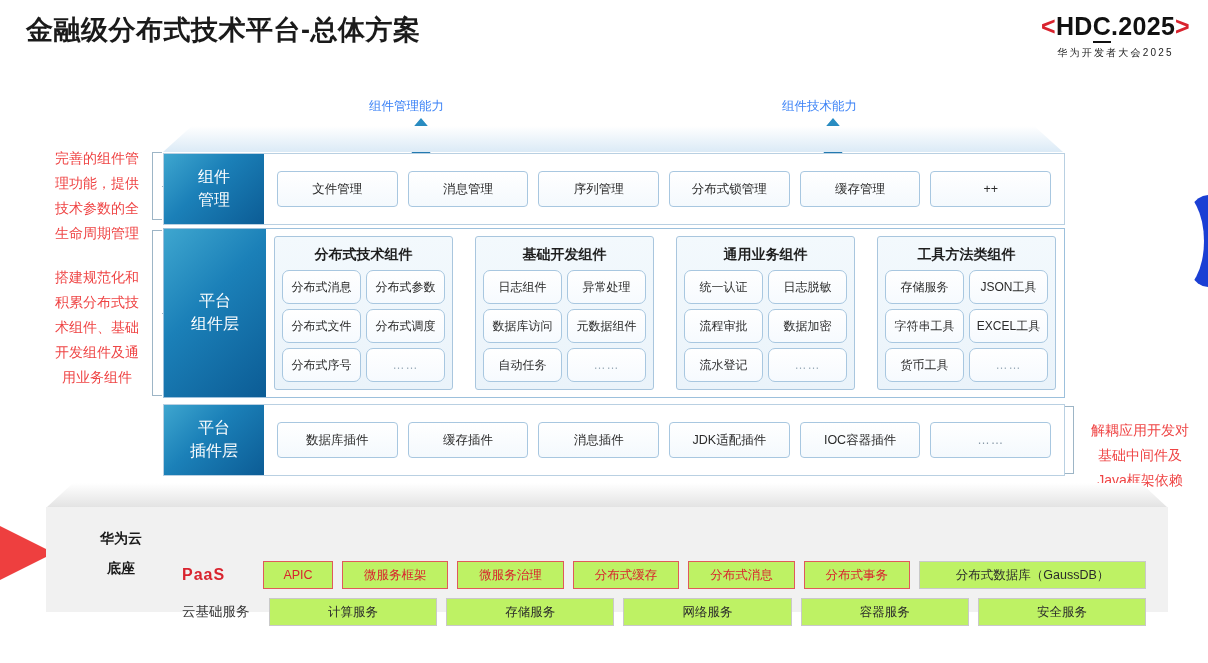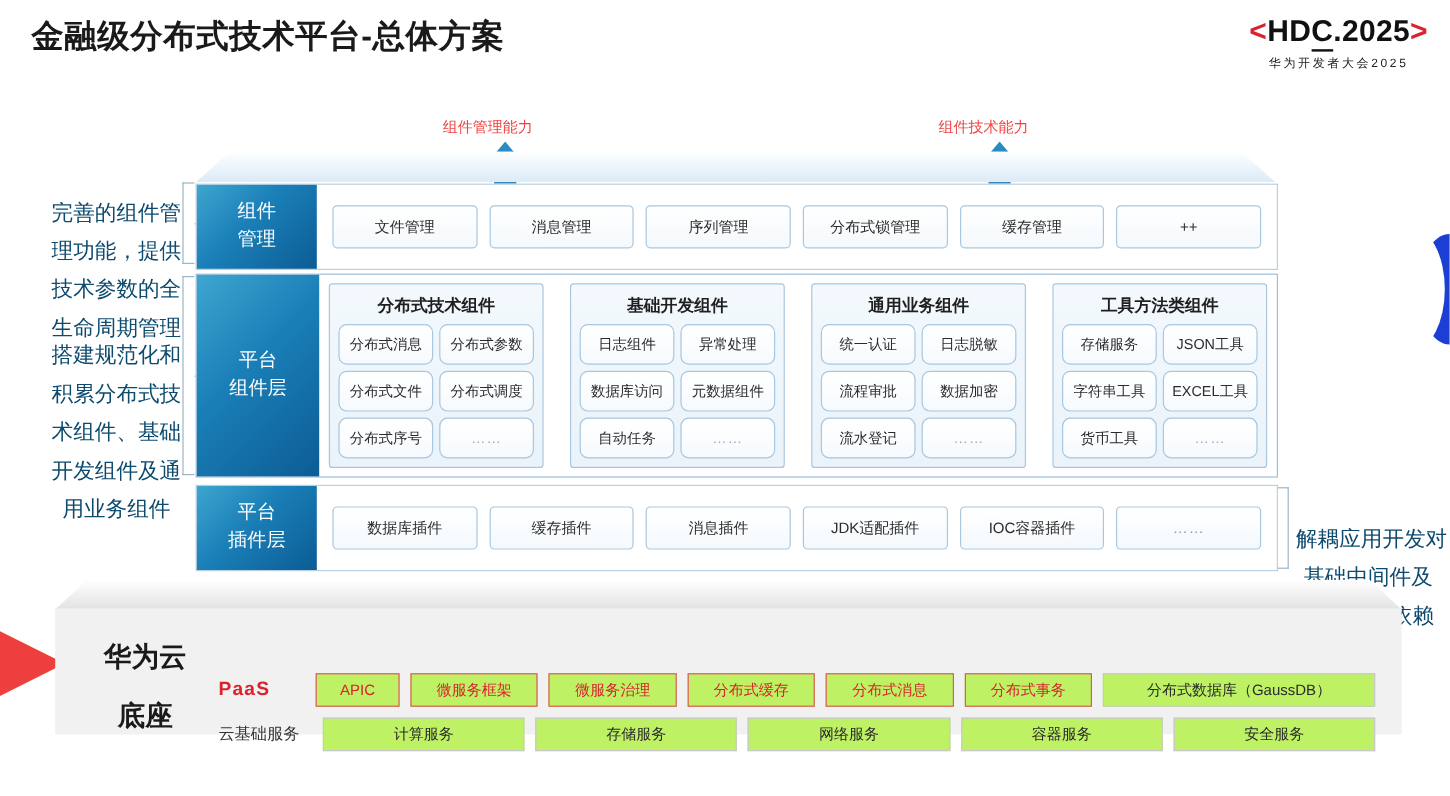--- a/index.html
+++ b/index.html
@@ -50,21 +50,21 @@
     background: #1b3fd4;
     border-radius: 50%;
   }
   .blue-lens::after{
     content:""; position:absolute; left:-30px; top:-4px;
     width:52px; height:100px; background:#ffffff; border-radius:50%;
   }
 
   
   .arrow-label {
-    position: absolute; font-size: 12.5px; color: #ef4444; white-space: nowrap;
+    position: absolute; font-size: 12.5px; color: #3b82f6; white-space: nowrap;
   }
   .up-arrow {
     position: absolute; width: 42px; height: 54px;
     background: linear-gradient(180deg, #2a8fc4 0%, #1f6ea4 100%);
     clip-path: polygon(50% 0%, 100% 46%, 72% 46%, 72% 100%, 28% 100%, 28% 46%, 0% 46%);
   }
 
   
   .top-plate {
     position: absolute; left: 163px; top: 126px; width: 900px; height: 26px;
@@ -129,22 +129,22 @@
     border: 1px solid #a8c7e0; border-radius: 7px;
     background: linear-gradient(180deg, #ffffff 0%, #f6fafe 100%);
     display: flex; align-items: center; justify-content: center;
     font-size: 12px; color: #2b2b2b; white-space: nowrap;
     min-height: 27px;
   }
   .cell.dots { color: #9bacb9; letter-spacing: 1px; }
 
   
   .side-note {
-    position: absolute; font-size: 18px; color: #0c4a6e;
-    line-height: 1.78; text-align: center; white-space: nowrap; margin-top: 15px;
+    position: absolute; font-size: 14px; color: #ef4444;
+    line-height: 1.78; text-align: center; white-space: nowrap;
   }
   .bracket {
     position: absolute; border: 1px solid #9db5c6;
     width: 9px;
   }
   .bracket.left { border-right: none; }
   .bracket.right { border-left: none; }
   .bracket::after {
     content: ""; position: absolute; top: 50%; width: 6px;
     border-top: 1px solid #9db5c6;
@@ -158,21 +158,21 @@
     background: linear-gradient(180deg, #ffffff 0%, #e2e2e2 100%);
     clip-path: polygon(2.4% 0%, 97.6% 0%, 100% 100%, 0% 100%);
   }
   .base-panel {
     position: absolute; left: 46px; top: 507px; width: 1122px; height: 105px;
     background: #f1f1f1;
     box-sizing: border-box;
   }
   .base-left {
     position: absolute; left: 22px; top: 16px; width: 106px;
-    text-align: center; font-size: 23px; font-weight: bold; color: #1a1a1a;
+    text-align: center; font-size: 14px; font-weight: bold; color: #1a1a1a;
     line-height: 2.15;
   }
   .base-rows {
     position: absolute; left: 136px; top: 14px; right: 22px; bottom: 22px;
     display: flex; flex-direction: column; gap: 9px; margin-top: 40px;
   }
   .base-row { display: flex; align-items: center; gap: 9px; height: 30px; }
   .base-rowlabel {
     width: 72px; flex: none; text-align: left;
     font-size: 16px; font-weight: bold; color: #d9232e; letter-spacing: 1px;

